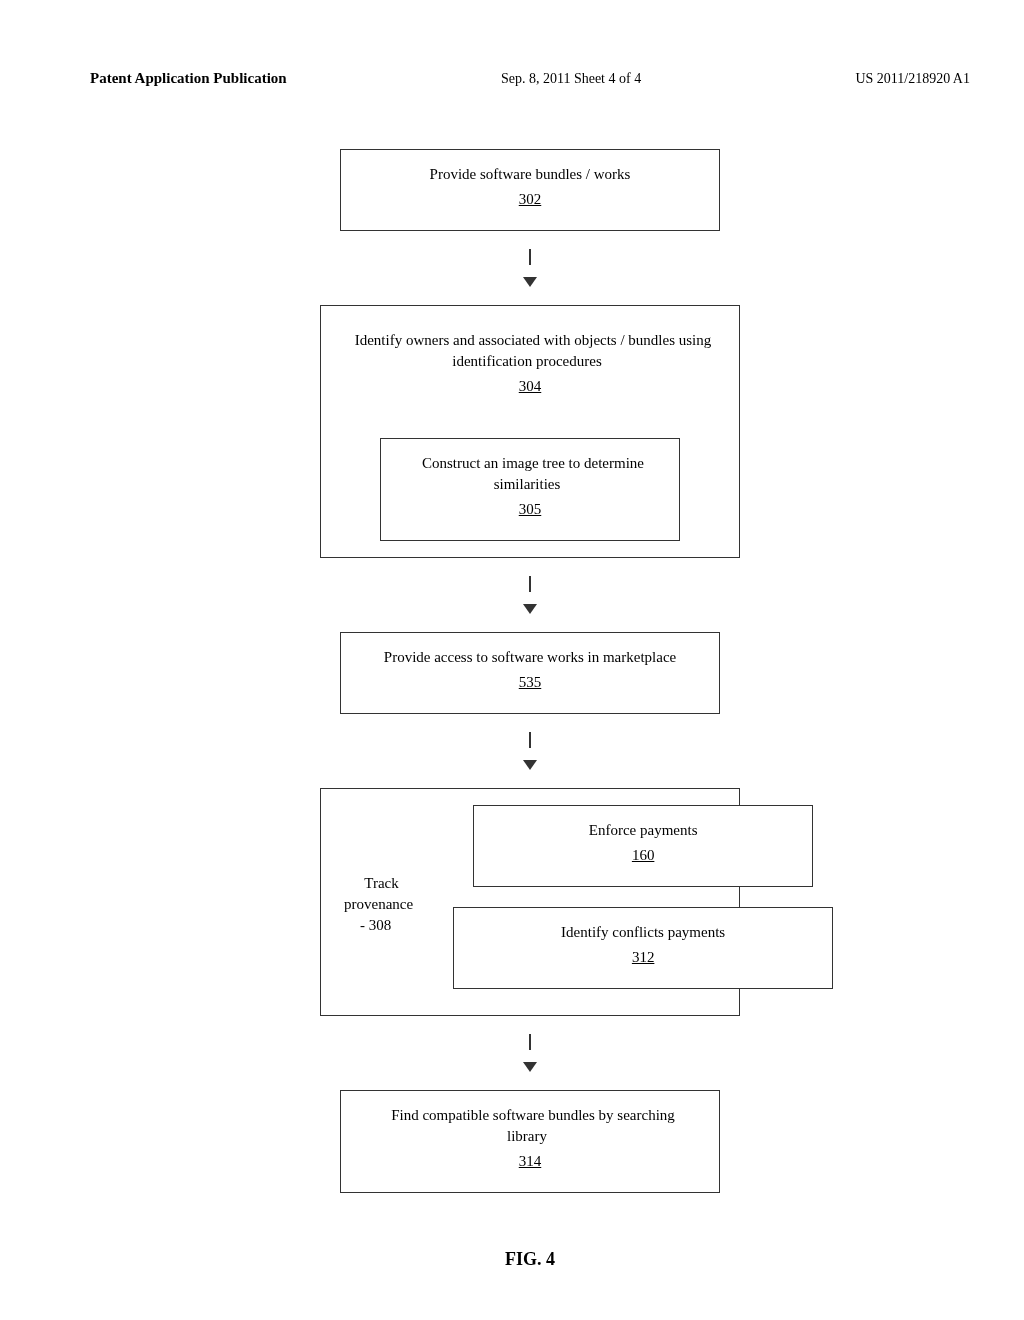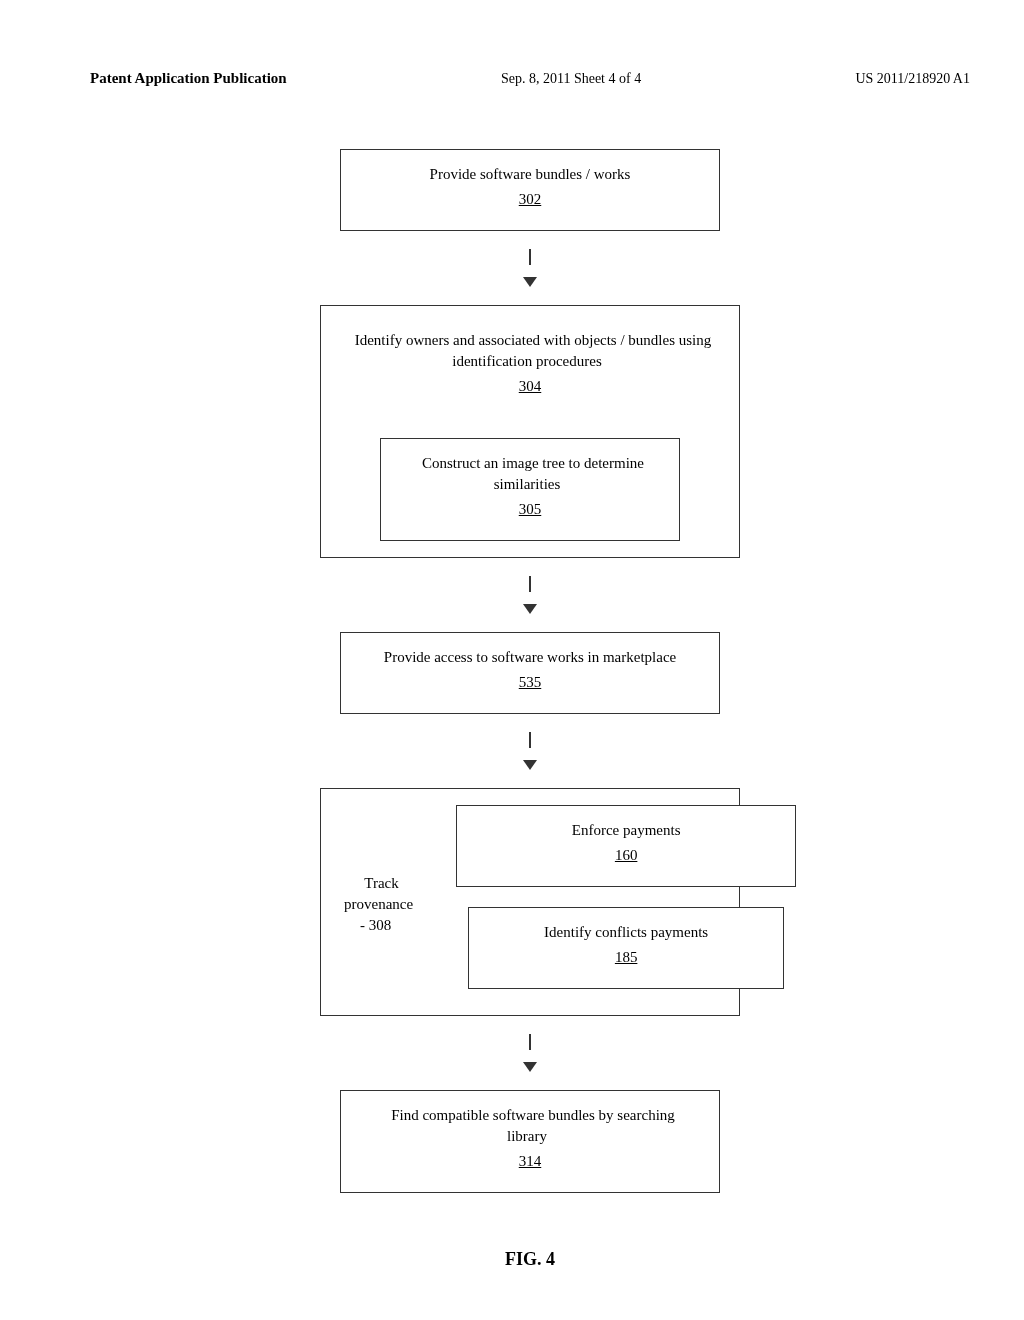--- a/index.html
+++ b/index.html
@@ -207,23 +207,23 @@
       <div class="prov-title">
         <span>Track provenance - 308</span>
       </div>
       <div class="prov-inner">
 
         <div class="box box-inner" style="width:340px;">
           <span>Enforce payments</span>
           <span class="ref">160</span>
         </div>
 
-        <div class="box box-inner" style="width:316px;">
+        <div class="box box-inner" style="width:380px;">
           <span>Identify conflicts payments</span>
-          <span class="ref">185</span>
+          <span class="ref">312</span>
         </div>
       </div>
     </div>
 
     <div class="arrow-down">
       <div class="arrow-line"></div>
       <div class="arrow-head"></div>
     </div>
 
     <div class="box box-outer">

